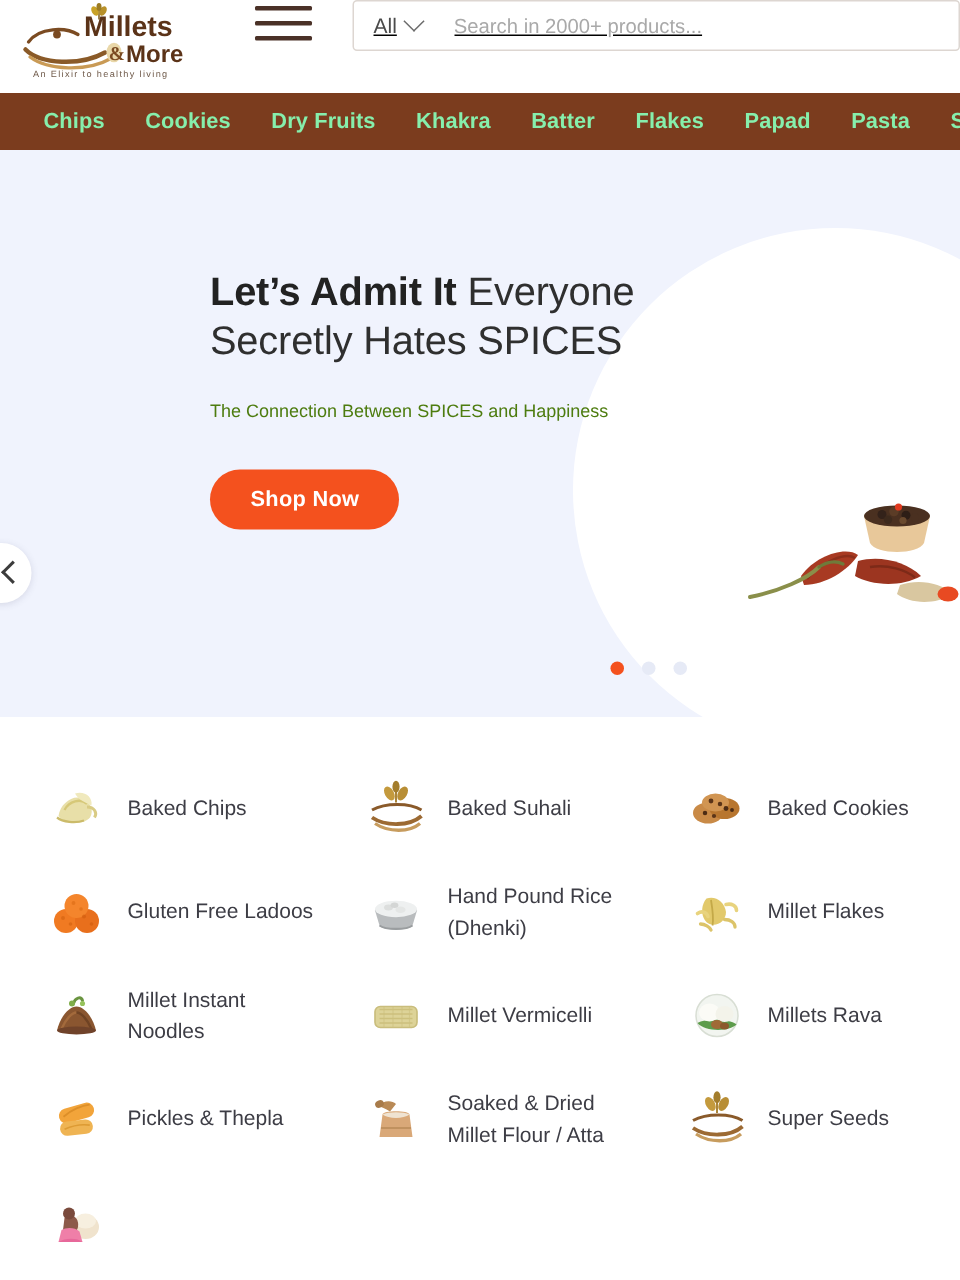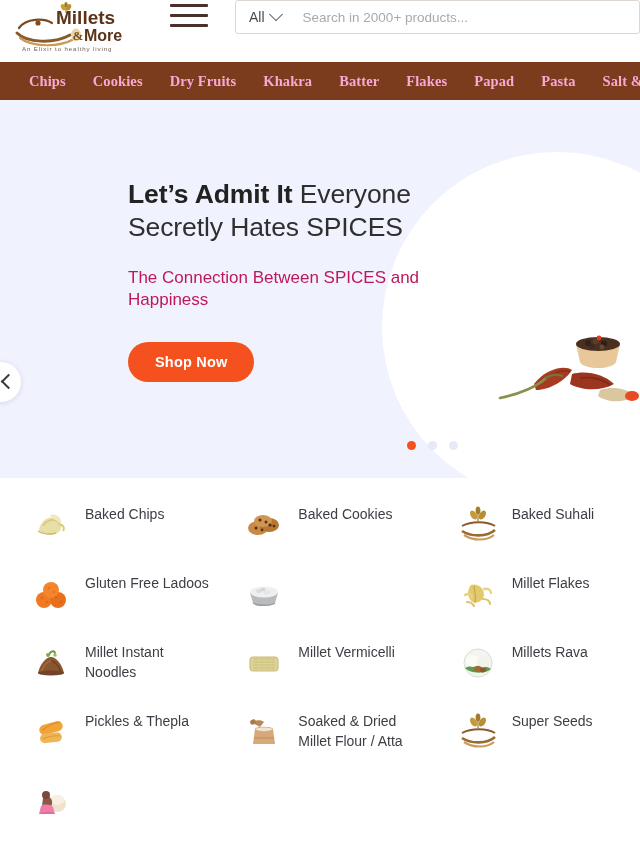--- a/index.html
+++ b/index.html
@@ -63,20 +63,21 @@
     margin-left: 27px;
     flex: 1 1 auto;
     height: 34px;
     border: 1px solid #ddd6d1;
     border-radius: 3px;
     background: #ffffff;
     display: flex;
     align-items: center;
     box-sizing: border-box;
     overflow: hidden;
+    text-decoration: underline;
   }
   .search-scope {
     display: flex;
     align-items: center;
     gap: 6px;
     padding: 0 10px 0 13px;
     height: 100%;
     cursor: pointer;
     flex: 0 0 auto;
   }
@@ -111,28 +112,27 @@
     height: 38px;
     display: flex;
     align-items: center;
     gap: 27px;
     padding-left: 29px;
     overflow: hidden;
     white-space: nowrap;
     box-sizing: border-box;
   }
   .nav-item {
-    color: #f9a8d4;
+    color: #86efac;
     font-size: 14.5px;
     font-weight: bold;
     letter-spacing: 0.1px;
     cursor: pointer;
     flex: 0 0 auto;
     line-height: 1;
-    font-family: Liberation Serif, serif;
   }
 
   
   .hero {
     position: relative;
     height: 378px;
     background: #f0f3fd;
     overflow: hidden;
   }
   .hero-circle {
@@ -140,38 +140,38 @@
     right: -92px;
     top: 52px;
     width: 350px;
     height: 350px;
     border-radius: 50%;
     background: #ffffff;
     filter: blur(0.4px);
   }
   .hero-text {
     position: absolute;
-    left: 128px;
+    left: 140px;
     top: 78px;
     width: 330px;
     z-index: 3;
   }
   .hero-title {
     font-size: 26.5px;
     line-height: 1.26;
     color: #2f2f2f;
     font-weight: normal;
     margin: 0;
     letter-spacing: -0.1px;
   }
   .hero-title b { font-weight: bold; color: #222222; }
   .hero-sub {
     margin: 22px 0 0 0;
-    font-size: 17px;
-    color: #be185d;
+    font-size: 12px;
+    color: #4d7c0f;
     line-height: 1.3;
   }
   .shop-btn {
     display: inline-block;
     margin-top: 31px;
     background: #f4511e;
     color: #ffffff;
     font-size: 14.5px;
     font-weight: bold;
     border: 0;
@@ -241,21 +241,21 @@
   .cat-grid {
     background: #ffffff;
     padding: 26px 0 0 0;
     display: grid;
     grid-template-columns: repeat(3, 1fr);
     row-gap: 0;
   }
   .cat-cell {
     height: 69px;
     display: flex;
-    align-items: flex-start;
+    align-items: center;
     gap: 13px;
     padding-left: 30px;
     box-sizing: border-box;
     cursor: pointer;
   }
   .cat-ico {
     width: 42px;
     height: 42px;
     flex: 0 0 auto;
     display: flex;
@@ -385,52 +385,52 @@
           <path d="M8 27 C12 30, 20 31, 26 29" fill="none" stroke="#cbbb6a" stroke-width="1.5"></path>
           <path d="M28 20 C33 20, 35 24, 33 27" fill="none" stroke="#d9cb84" stroke-width="2"></path>
         </svg>
       </span>
       <span class="cat-label">Baked Chips</span>
     </div>
 
     <div class="cat-cell">
       <span class="cat-ico">
         <svg width="42" height="42" viewBox="0 0 42 42">
+          <path d="M21 6 L21 17" stroke="#a98335" stroke-width="1.3" fill="none"></path>
+          <ellipse cx="16.6" cy="11" rx="3" ry="5" fill="#c49a3d" transform="rotate(-30 16.6 11)"></ellipse>
+          <ellipse cx="25.4" cy="11" rx="3" ry="5" fill="#b88e35" transform="rotate(30 25.4 11)"></ellipse>
+          <ellipse cx="21" cy="6.5" rx="2.4" ry="4" fill="#a37d2c"></ellipse>
+          <path d="M5 22 C14 17, 30 17, 38 22" fill="none" stroke="#8a5a2a" stroke-width="2"></path>
+          <path d="M5 27 C14 33, 30 33, 38 26" fill="none" stroke="#9c6a33" stroke-width="2.6"></path>
+          <path d="M7 31 C16 37, 30 37, 37 31" fill="none" stroke="#c79c5e" stroke-width="2.2"></path>
+        </svg>
+      </span>
+      <span class="cat-label">Baked Suhali</span>
+    </div>
+
+    <div class="cat-cell">
+      <span class="cat-ico">
+        <svg width="42" height="42" viewBox="0 0 42 42">
           <ellipse cx="15" cy="24" rx="10" ry="7" fill="#c98a47"></ellipse>
           <ellipse cx="26" cy="21" rx="10" ry="7" fill="#b8762f"></ellipse>
           <ellipse cx="20" cy="17" rx="9" ry="6" fill="#d19552"></ellipse>
           <circle cx="17" cy="16" r="1.6" fill="#5a3418"></circle>
           <circle cx="23" cy="18" r="1.5" fill="#5a3418"></circle>
           <circle cx="27" cy="21" r="1.6" fill="#4d2c14"></circle>
           <circle cx="13" cy="24" r="1.5" fill="#4d2c14"></circle>
           <circle cx="19" cy="26" r="1.4" fill="#5a3418"></circle>
           <circle cx="31" cy="22" r="1.3" fill="#4d2c14"></circle>
         </svg>
       </span>
       <span class="cat-label">Baked Cookies</span>
     </div>
 
     <div class="cat-cell">
       <span class="cat-ico">
         <svg width="42" height="42" viewBox="0 0 42 42">
-          <path d="M21 6 L21 17" stroke="#a98335" stroke-width="1.3" fill="none"></path>
-          <ellipse cx="16.6" cy="11" rx="3" ry="5" fill="#c49a3d" transform="rotate(-30 16.6 11)"></ellipse>
-          <ellipse cx="25.4" cy="11" rx="3" ry="5" fill="#b88e35" transform="rotate(30 25.4 11)"></ellipse>
-          <ellipse cx="21" cy="6.5" rx="2.4" ry="4" fill="#a37d2c"></ellipse>
-          <path d="M5 22 C14 17, 30 17, 38 22" fill="none" stroke="#8a5a2a" stroke-width="2"></path>
-          <path d="M5 27 C14 33, 30 33, 38 26" fill="none" stroke="#9c6a33" stroke-width="2.6"></path>
-          <path d="M7 31 C16 37, 30 37, 37 31" fill="none" stroke="#c79c5e" stroke-width="2.2"></path>
-        </svg>
-      </span>
-      <span class="cat-label">Baked Suhali</span>
-    </div>
-
-    <div class="cat-cell">
-      <span class="cat-ico">
-        <svg width="42" height="42" viewBox="0 0 42 42">
           <circle cx="14" cy="27" r="8" fill="#f07a22"></circle>
           <circle cx="28" cy="27" r="8" fill="#e86f1c"></circle>
           <circle cx="21" cy="17" r="8" fill="#f4852c"></circle>
           <circle cx="12" cy="25" r="1.3" fill="#d1600f" opacity="0.6"></circle>
           <circle cx="17" cy="29" r="1.2" fill="#d1600f" opacity="0.6"></circle>
           <circle cx="26" cy="24" r="1.3" fill="#cf5c0d" opacity="0.6"></circle>
           <circle cx="31" cy="29" r="1.2" fill="#cf5c0d" opacity="0.6"></circle>
           <circle cx="19" cy="15" r="1.3" fill="#db6a14" opacity="0.6"></circle>
           <circle cx="24" cy="19" r="1.2" fill="#db6a14" opacity="0.6"></circle>
         </svg>
@@ -442,20 +442,21 @@
       <span class="cat-ico">
         <svg width="42" height="42" viewBox="0 0 42 42">
           <path d="M7 20 C7 15, 35 15, 35 20 L32 30 C29 34, 13 34, 10 30 Z" fill="#b9bcbe"></path>
           <ellipse cx="21" cy="19" rx="14" ry="5.5" fill="#eef0f0"></ellipse>
           <ellipse cx="16" cy="18" rx="3" ry="2" fill="#dcdedd"></ellipse>
           <ellipse cx="24" cy="19.5" rx="3.4" ry="2.2" fill="#e4e6e5"></ellipse>
           <ellipse cx="20" cy="16.5" rx="2.6" ry="1.8" fill="#d4d6d5"></ellipse>
           <path d="M10 30 C14 33, 28 33, 32 30" fill="none" stroke="#9a9d9f" stroke-width="1.4"></path>
         </svg>
       </span>
+      <span class="cat-label">Hand Pound Rice (Dhenki)</span>
     </div>
 
 
     <div class="cat-cell">
       <span class="cat-ico">
         <svg width="42" height="42" viewBox="0 0 42 42">
           <path d="M14 12 C20 10, 26 14, 27 21 C27 27, 21 31, 16 29 C11 27, 9 18, 14 12 Z" fill="#e2c96b"></path>
           <path d="M17 13 C18 19, 19 25, 18 30" fill="none" stroke="#c4a948" stroke-width="1.2"></path>
           <path d="M8 22 C11 20, 14 21, 15 24" fill="none" stroke="#e8d37e" stroke-width="2.4" stroke-linecap="round"></path>
           <path d="M27 16 C31 15, 34 17, 34 20" fill="none" stroke="#e8d37e" stroke-width="2.4" stroke-linecap="round"></path>

